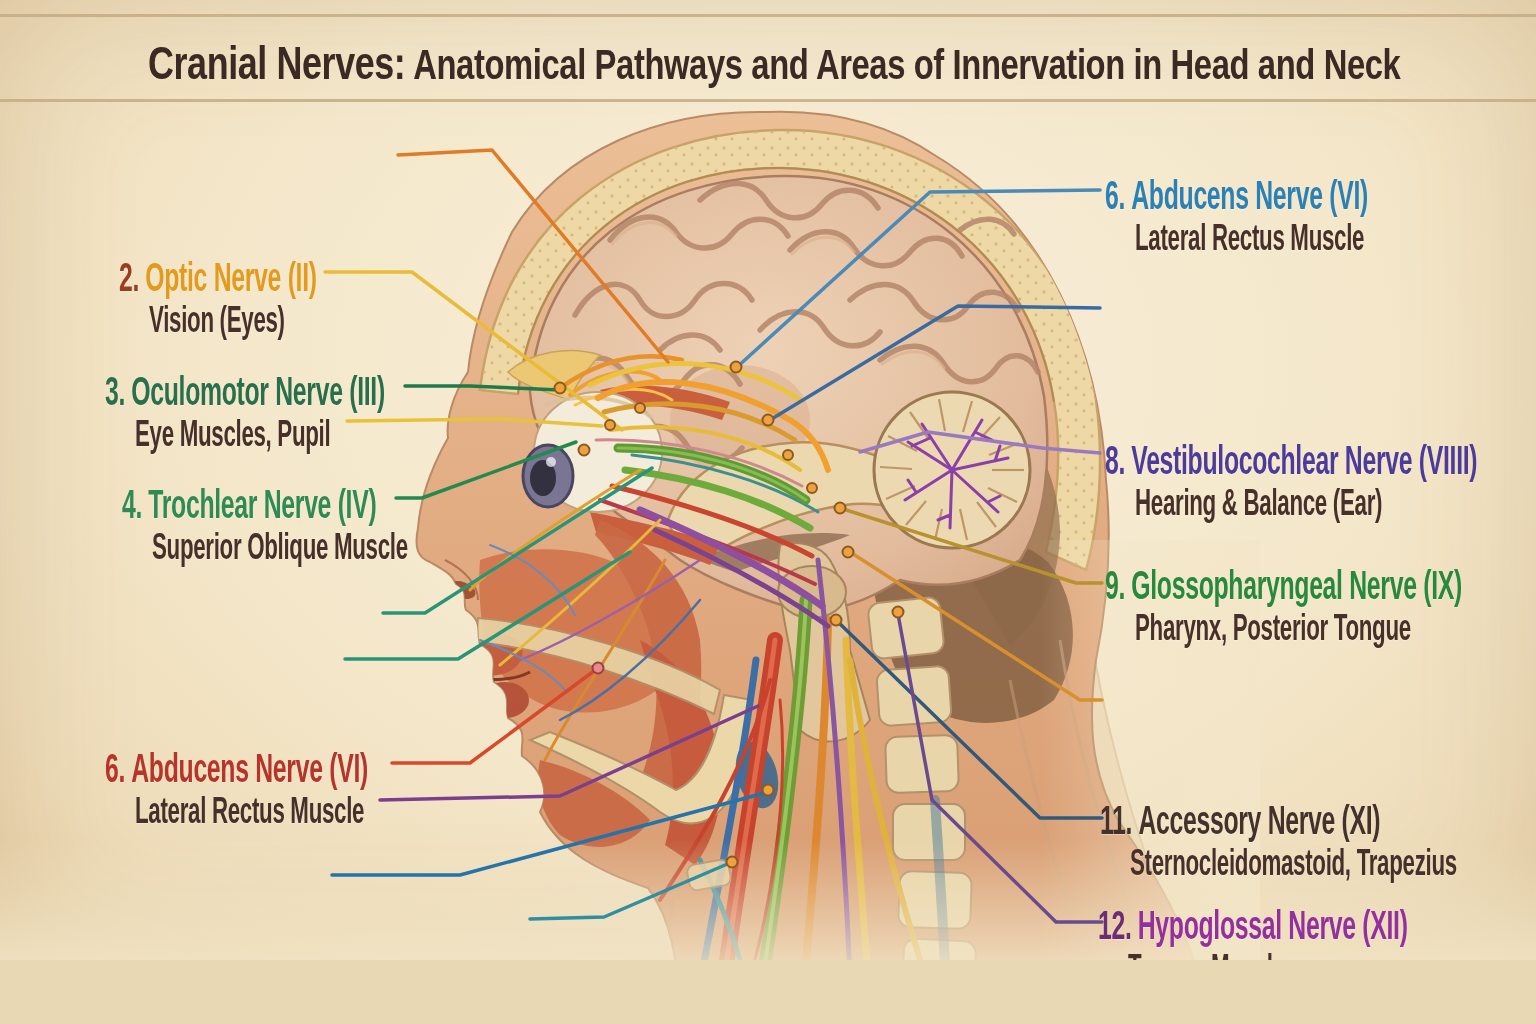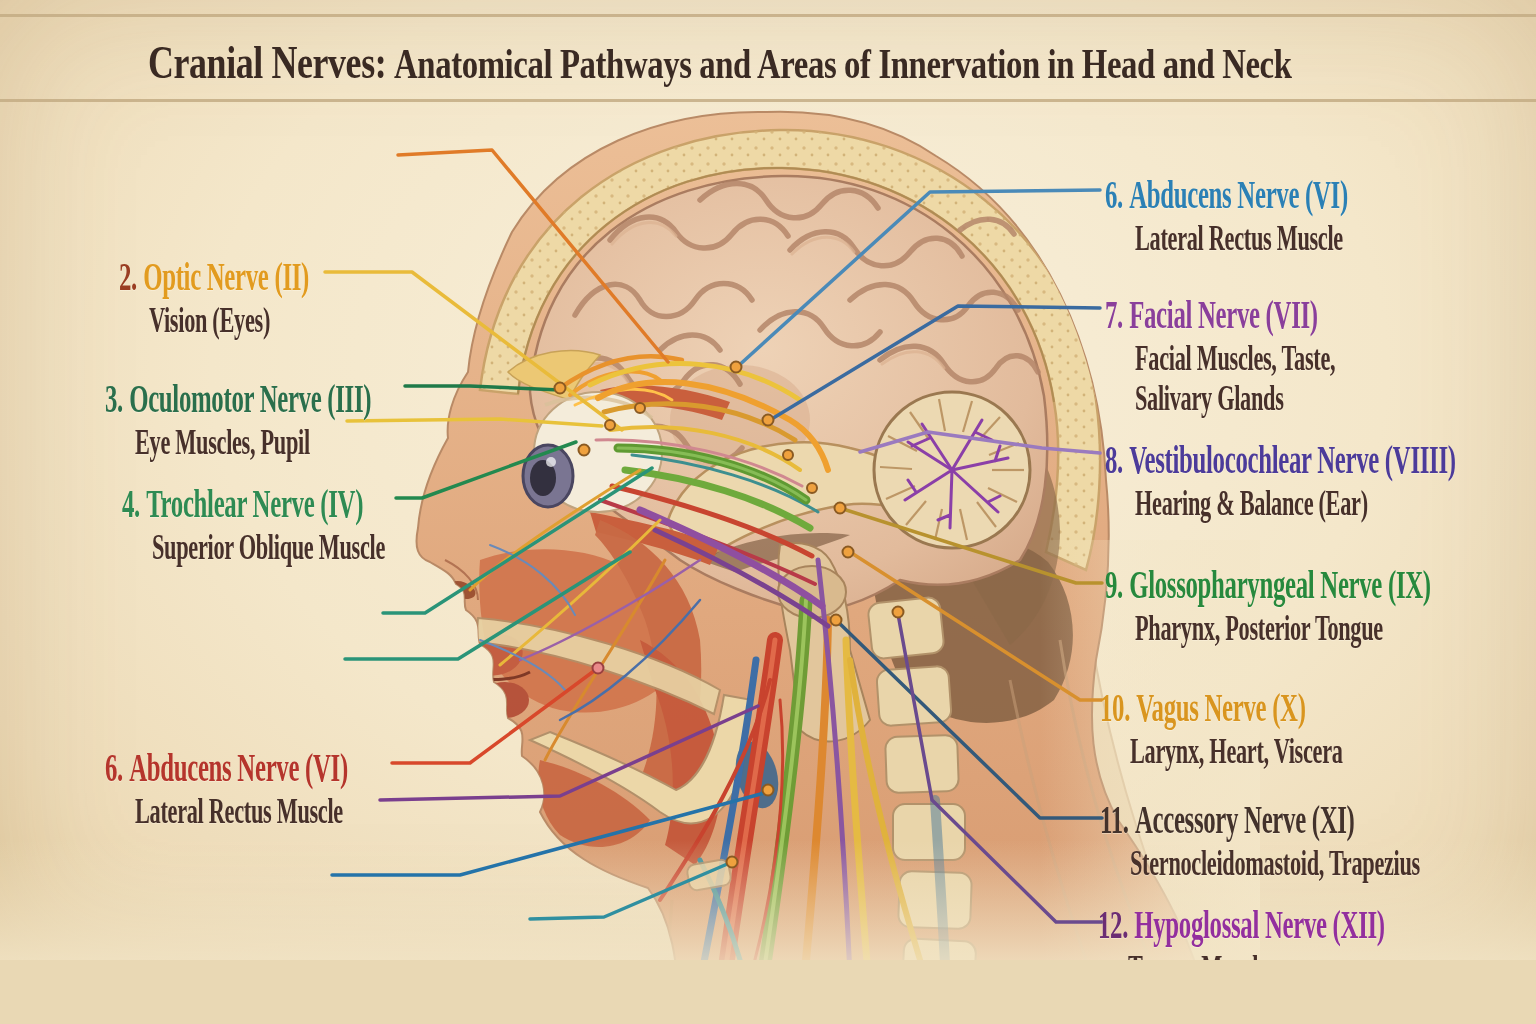--- a/index.html
+++ b/index.html
@@ -1,18 +1,18 @@
 <!DOCTYPE html>
 <html><head>
 <meta charset="utf-8">
 <style>
   html,body{margin:0;padding:0;background:#e9d8b4;}
   #canvas{
     position:relative;width:1536px;height:960px;overflow:hidden;
-    font-family:Liberation Serif, serif;
+    font-family:Liberation Sans, sans-serif;
     background:
       radial-gradient(ellipse at 52% 38%, #f8efda 0%, #f4e7ca 52%, #eedcb9 82%, #e7d1a6 100%);
     box-shadow:inset 0 0 140px rgba(140,100,50,.18);
   }
   .rule{position:absolute;left:0;width:1536px;height:3px;background:#c3ab84;opacity:.85;}
   #title{
     position:absolute;left:148px;top:36px;white-space:nowrap;
     transform:scaleX(.78);transform-origin:0 0;
     font-weight:bold;letter-spacing:-0.5px;
   }
@@ -286,54 +286,45 @@
       <circle cx="768" cy="790" r="5.5"></circle>
         <circle cx="732" cy="862" r="5.5"></circle>
       <circle cx="598" cy="668" r="5.5" fill="#e98a8a" stroke="#9a4040"></circle>
     </g>
   </svg>
 
   <div class="label" style="left:119px;top:254px">
     <div class="head" style="color: rgb(226, 155, 31);"><span class="num" style="color: rgb(154, 61, 34);">2.</span><span>Optic Nerve (II)</span></div>
     <div class="sub">Vision (Eyes)</div>
   </div>
-  <div class="label" style="left:105px;top:376px">
+  <div class="label" style="left:105px;top:368px">
     <div class="head" style="color: rgb(42, 111, 76);"><span class="num" style="color: rgb(42, 111, 76);">3.</span><span>Oculomotor Nerve (III)</span></div>
     <div class="sub">Eye Muscles, Pupil</div>
   </div>
   <div class="label" style="left:122px;top:481px">
     <div class="head" style="color: rgb(46, 139, 83);"><span class="num" style="color: rgb(46, 139, 83);">4.</span><span>Trochlear Nerve (IV)</span></div>
     <div class="sub">Superior Oblique Muscle</div>
   </div>
   <div class="label" style="left:105px;top:745px">
     <div class="head" style="color: rgb(181, 53, 44);"><span class="num" style="color: rgb(181, 53, 44);">6.</span><span>Abducens Nerve (VI)</span></div>
     <div class="sub">Lateral Rectus Muscle</div>
   </div>
 
   <div class="label" style="left:1105px;top:172px">
     <div class="head" style="color: rgb(43, 128, 181);"><span class="num" style="color: rgb(43, 128, 181);">6.</span><span>Abducens Nerve (VI)</span></div>
     <div class="sub">Lateral Rectus Muscle</div>
   </div>
-  <div class="label" style="left:1105px;top:292px">
-    <div class="head" style="color: rgb(138, 63, 155);"><span class="num" style="color: rgb(138, 63, 155);">7.</span><span>Facial Nerve (VII)</span></div>
-    <div class="sub">Facial Muscles, Taste,</div>
-    <div class="sub">Salivary Glands</div>
-  </div>
   <div class="label" style="left:1105px;top:437px">
     <div class="head" style="color: rgb(76, 59, 154);"><span class="num" style="color: rgb(76, 59, 154);">8.</span><span>Vestibulocochlear Nerve (VIIII)</span></div>
     <div class="sub">Hearing &amp; Balance (Ear)</div>
   </div>
   <div class="label" style="left:1105px;top:562px">
     <div class="head" style="color: rgb(39, 137, 61);"><span class="num" style="color: rgb(39, 137, 61);">9.</span><span>Glossopharyngeal Nerve (IX)</span></div>
     <div class="sub">Pharynx, Posterior Tongue</div>
   </div>
-  <div class="label" style="left:1100px;top:685px">
-    <div class="head" style="color: rgb(217, 149, 31);"><span class="num" style="color: rgb(217, 149, 31);">10.</span><span>Vagus Nerve (X)</span></div>
-    <div class="sub">Larynx, Heart, Viscera</div>
-  </div>
   <div class="label" style="left:1100px;top:797px">
     <div class="head" style="color: rgb(67, 50, 43);"><span class="num" style="color: rgb(67, 50, 43);">11.</span><span>Accessory Nerve (XI)</span></div>
     <div class="sub">Sternocleidomastoid, Trapezius</div>
   </div>
   <div class="label" style="left:1098px;top:902px">
     <div class="head" style="color: rgb(147, 47, 158);"><span class="num" style="color: rgb(107, 45, 116);">12.</span><span>Hypoglossal Nerve (XII)</span></div>
     <div class="sub">Tongue Muscles</div>
   </div>
 
 </div>

